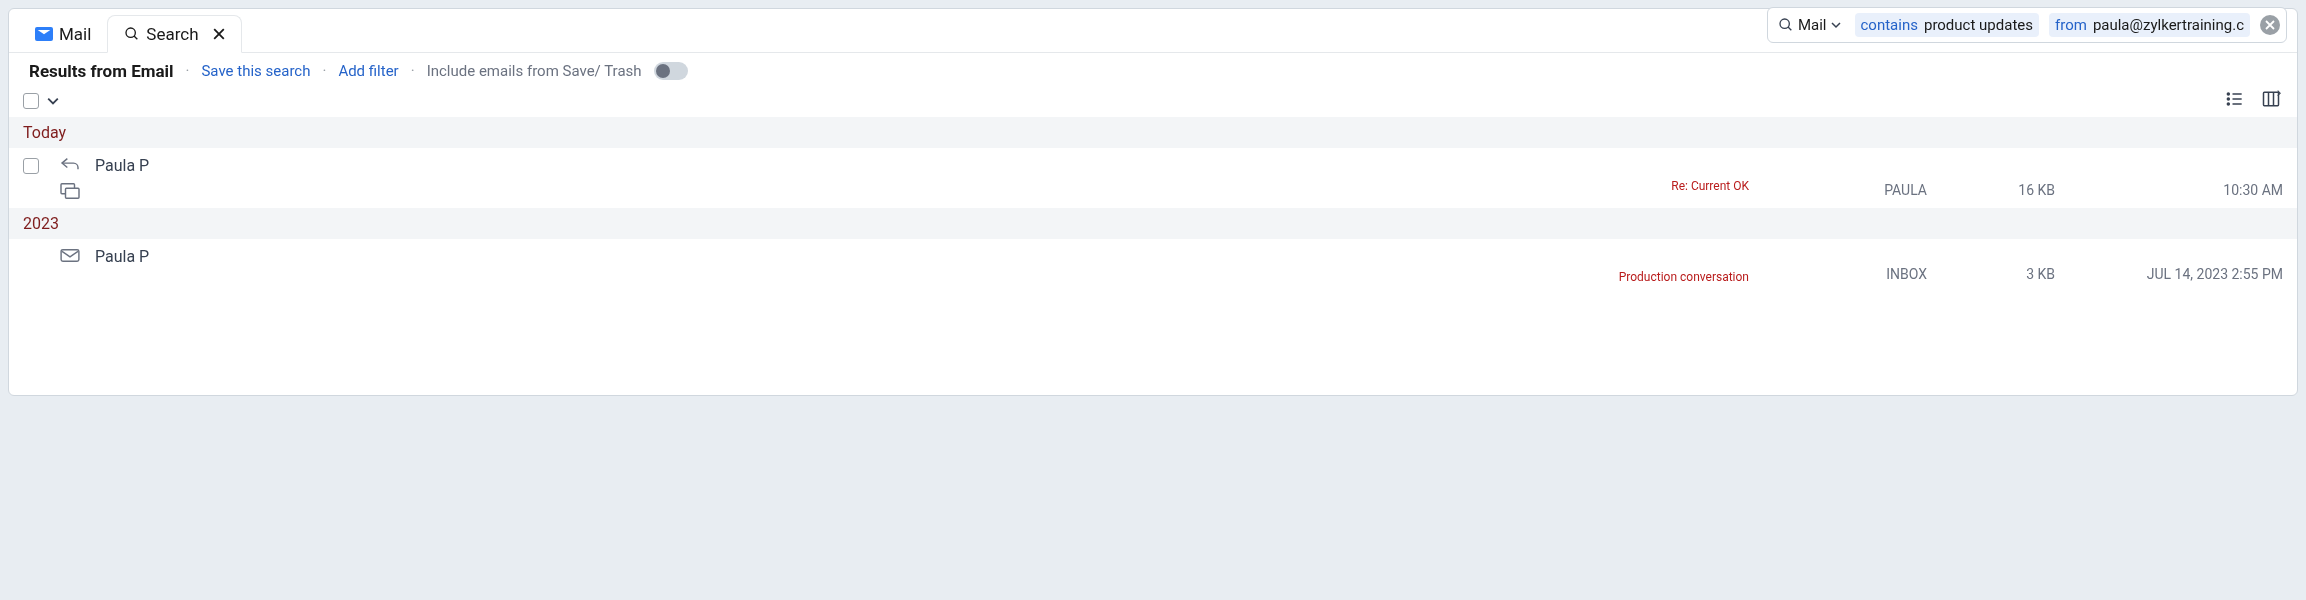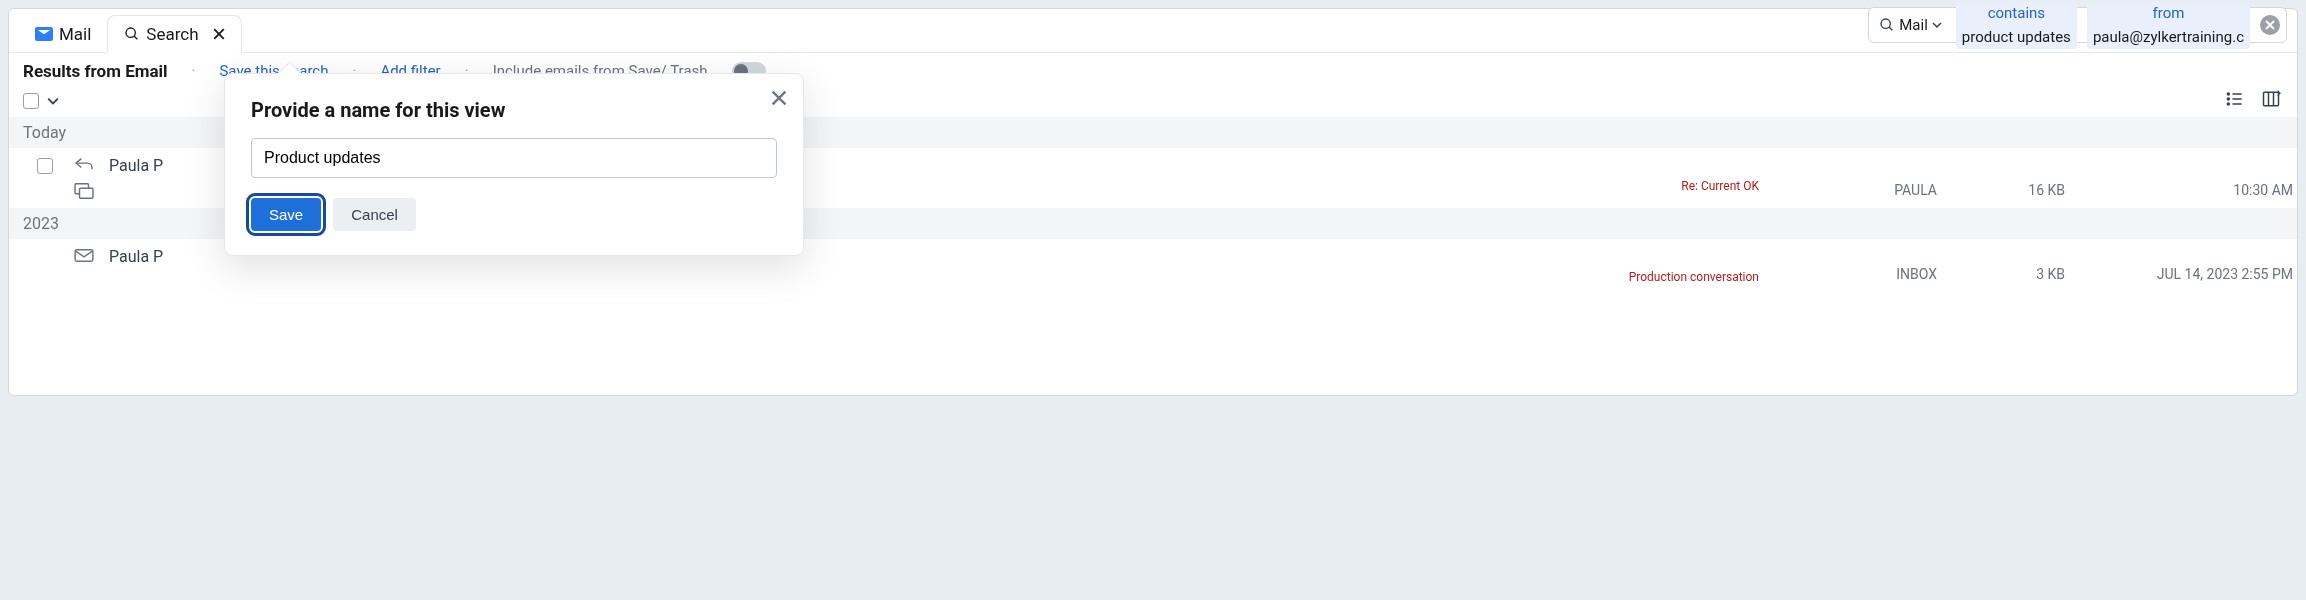--- a/index.html
+++ b/index.html
@@ -43,21 +43,20 @@
   .top-search .scope svg { flex-shrink: 0; }
   .top-search .scope span { font-size: 15px; }
   .chip {
     display: flex;
     align-items: center;
     gap: 6px;
     background: #e9f0fb;
     border-radius: 4px;
     padding: 3px 6px;
     font-size: 15px;
-    flex-direction: column;
   }
   .chip .key { color: #2563c9; }
   .chip .val { color: #1a1a1a; }
   .clear-search {
     width: 20px; height: 20px;
     background: #9aa0a6;
     border-radius: 50%;
     display: flex;
     align-items: center;
     justify-content: center;
@@ -105,22 +104,22 @@
     position: absolute;
     top: 3px; left: 2px;
     width: 14px; height: 8px;
     background: #fff;
     clip-path: polygon(0 0, 100% 0, 50% 60%);
   }
   
   .toolbar {
     display: flex;
     align-items: center;
-    padding: 8px 14px;
-    gap: 24px;
+    padding: 8px 20px;
+    gap: 12px;
     font-size: 15px;
     position: relative;
   }
   .toolbar .title { font-weight: 700; font-size: 17px; }
   .toolbar .link { color: #2563c9; cursor: pointer; }
   .toolbar .sep { color: #9aa0a6; }
   .toolbar .spam-text { color: #6b7280; }
   .toggle {
     width: 34px; height: 18px;
     background: #d0d7de;
@@ -154,30 +153,29 @@
     width: 16px; height: 16px;
     border: 1.5px solid #9aa0a6;
     border-radius: 3px;
     cursor: pointer;
   }
   
   .group-header {
     background: #f3f5f7;
     padding: 6px 14px;
     font-size: 16px;
-    color: #737373;
+    color: #7f1d1d;
   }
   .email-row {
     display: grid;
     grid-template-columns: 28px 28px 1fr 170px 120px 220px;
     align-items: start;
-    padding: 8px 4px;
+    padding: 8px 14px;
     gap: 8px;
     border-bottom: 0;
-    margin-left: 24px;
   }
   .email-row .sender-block { }
   .email-row .sender { font-size: 16px; color: #374151; }
   .email-row .subject { font-size: 12px; color: #b91c1c; margin-top: 4px; padding-left: 28px; text-align: right; }
   .email-row .col { font-size: 14px; color: #6b7280; align-self: end; padding-bottom:2px;text-align:right;}
   .email-row .col.right { text-align: right; }
   
   .modal {
     position: absolute;
     top: 64px;
@@ -357,27 +355,14 @@
     </div>
     <div class="sender-block">
       <div class="sender">Paula P</div>
       <div class="subject" style="padding-left:0">Production conversation</div>
     </div>
     <div class="col">INBOX</div>
     <div class="col">3 KB</div>
     <div class="col right">JUL 14, 2023 2:55 PM</div>
   </div>
 
-  <div class="modal">
-    <span class="close-x">
-      <svg width="16" height="16" viewBox="0 0 10 10">
-          <path d="M1 1 L9 9 M9 1 L1 9" stroke="#6b7280" stroke-width="1.4"></path>
-        </svg>
-    </span>
-    <h2>Provide a name for this view</h2>
-    <input type="text" value="Product updates" style="">
-    <div class="btns">
-      <button class="btn-primary">Save</button>
-      <button class="btn-secondary">Cancel</button>
-    </div>
-  </div>
 
 </div>
 
 </body></html>

